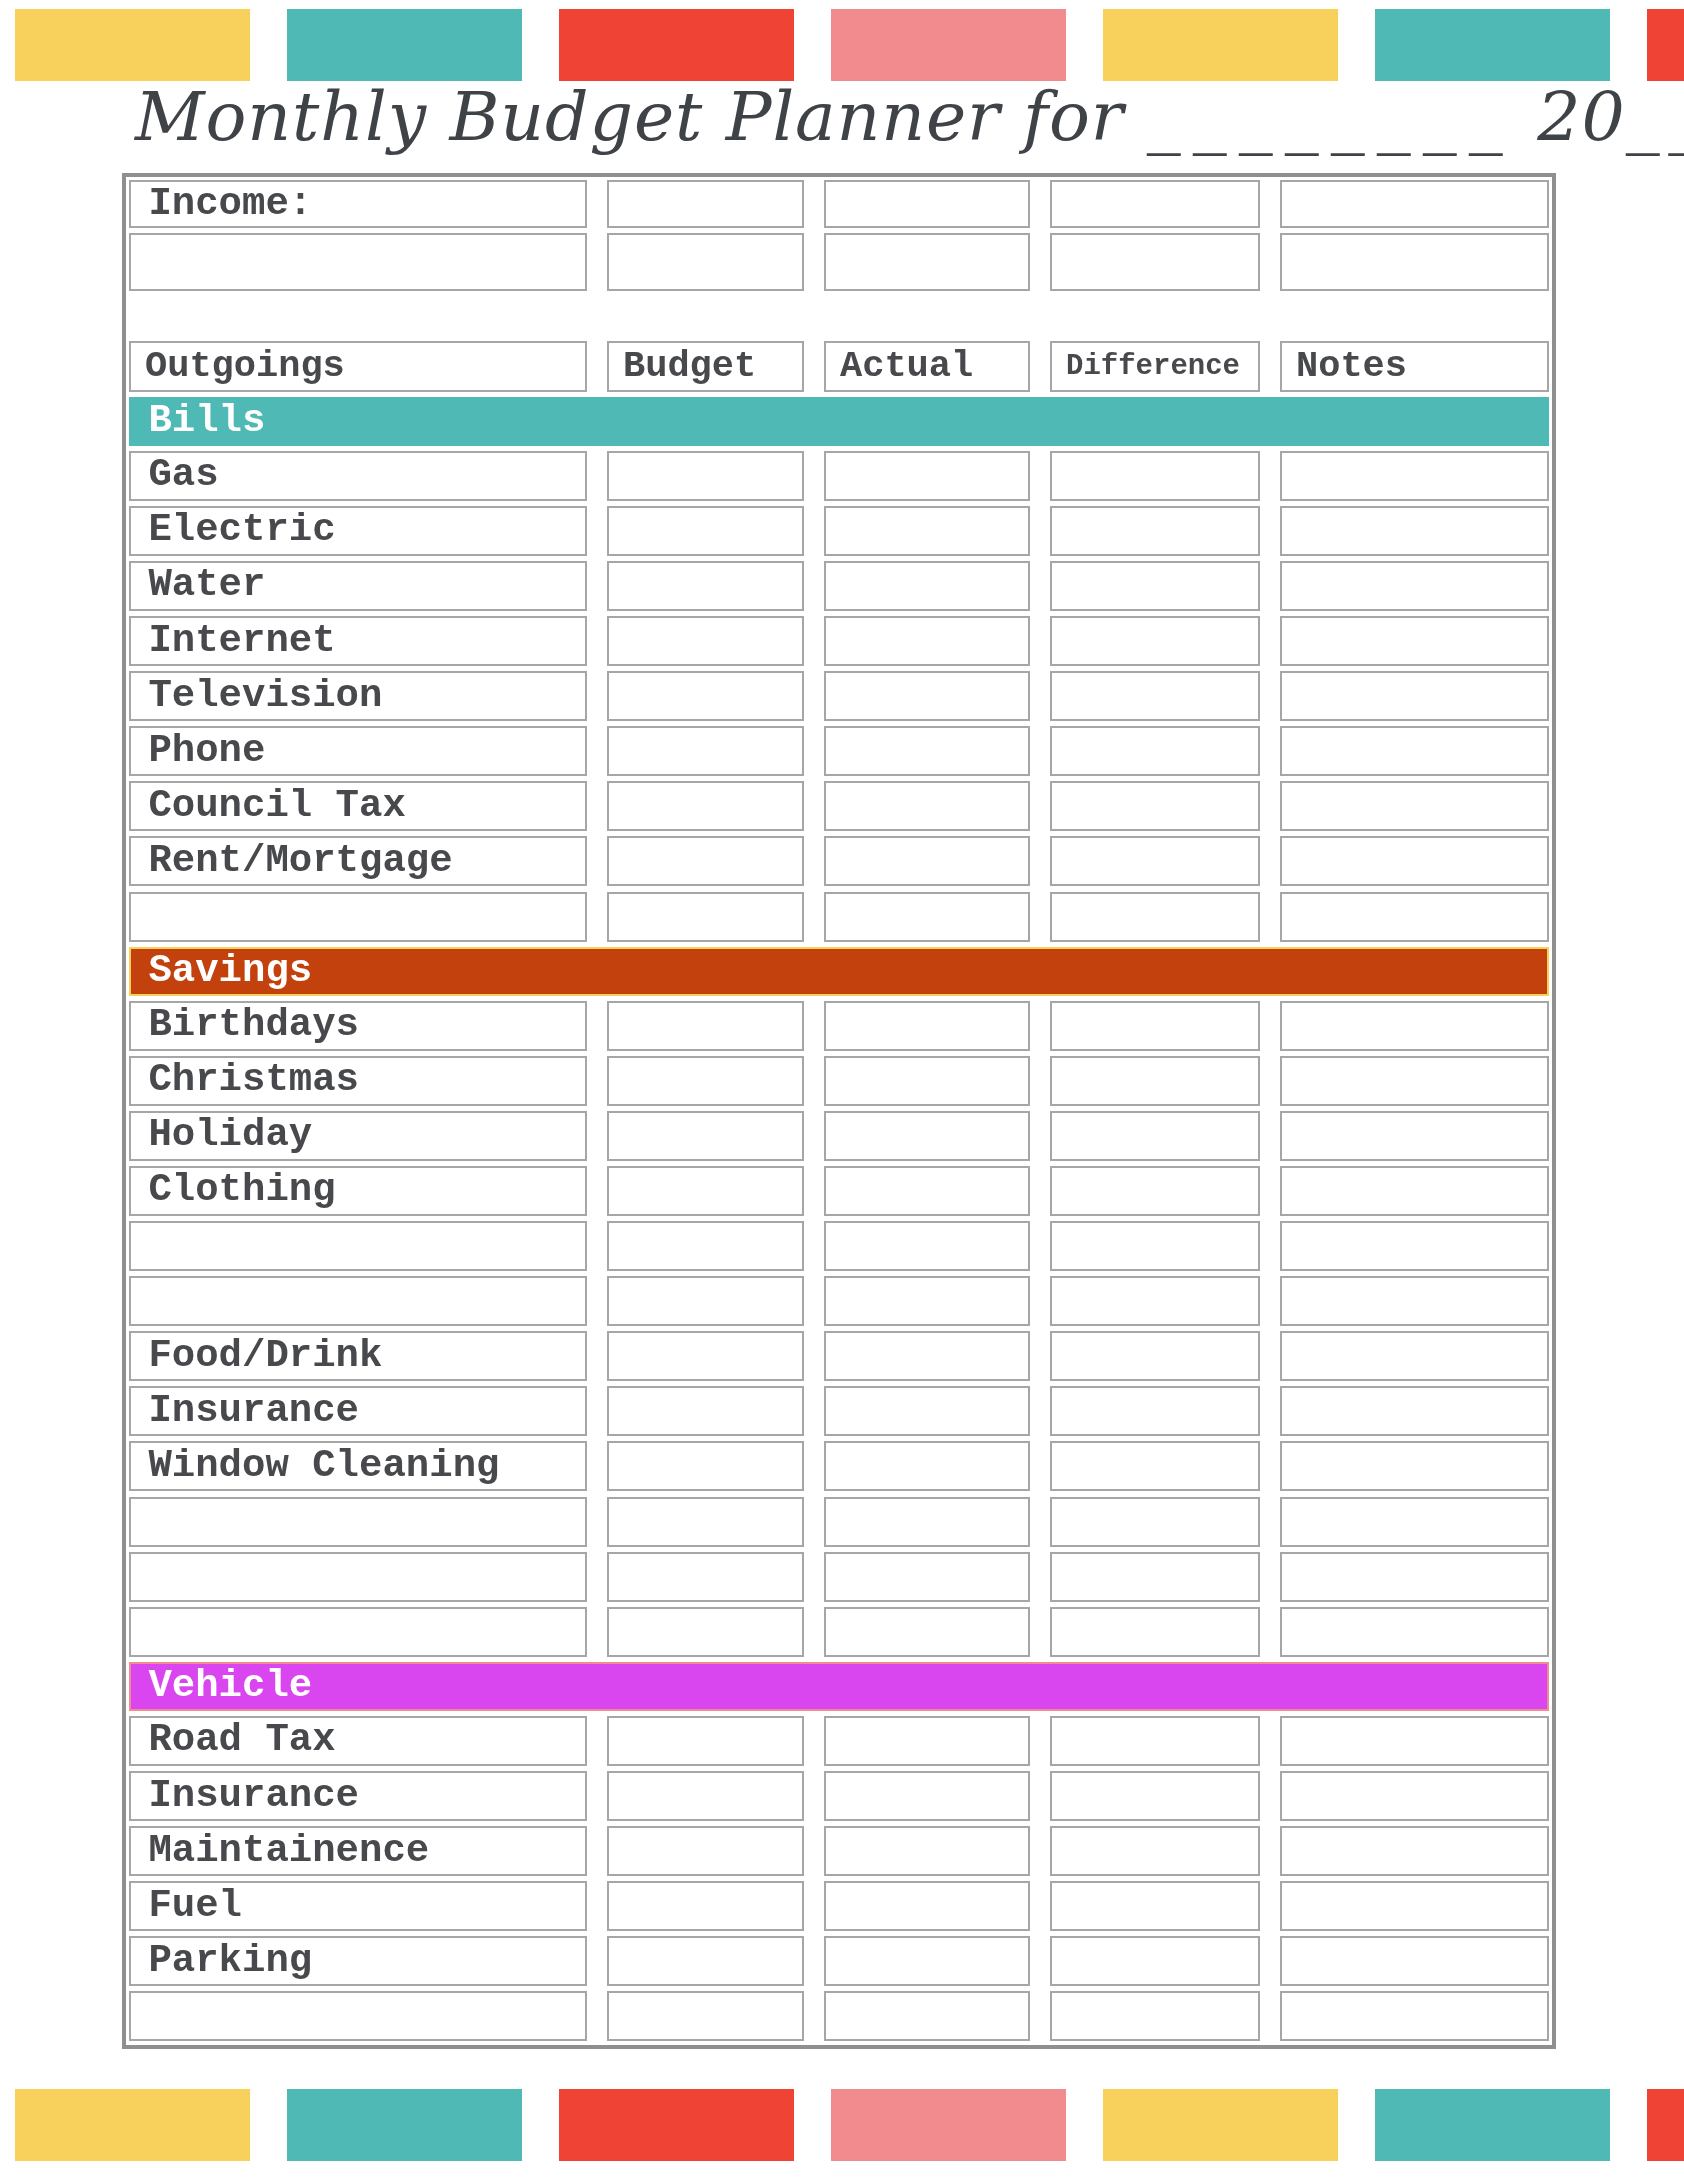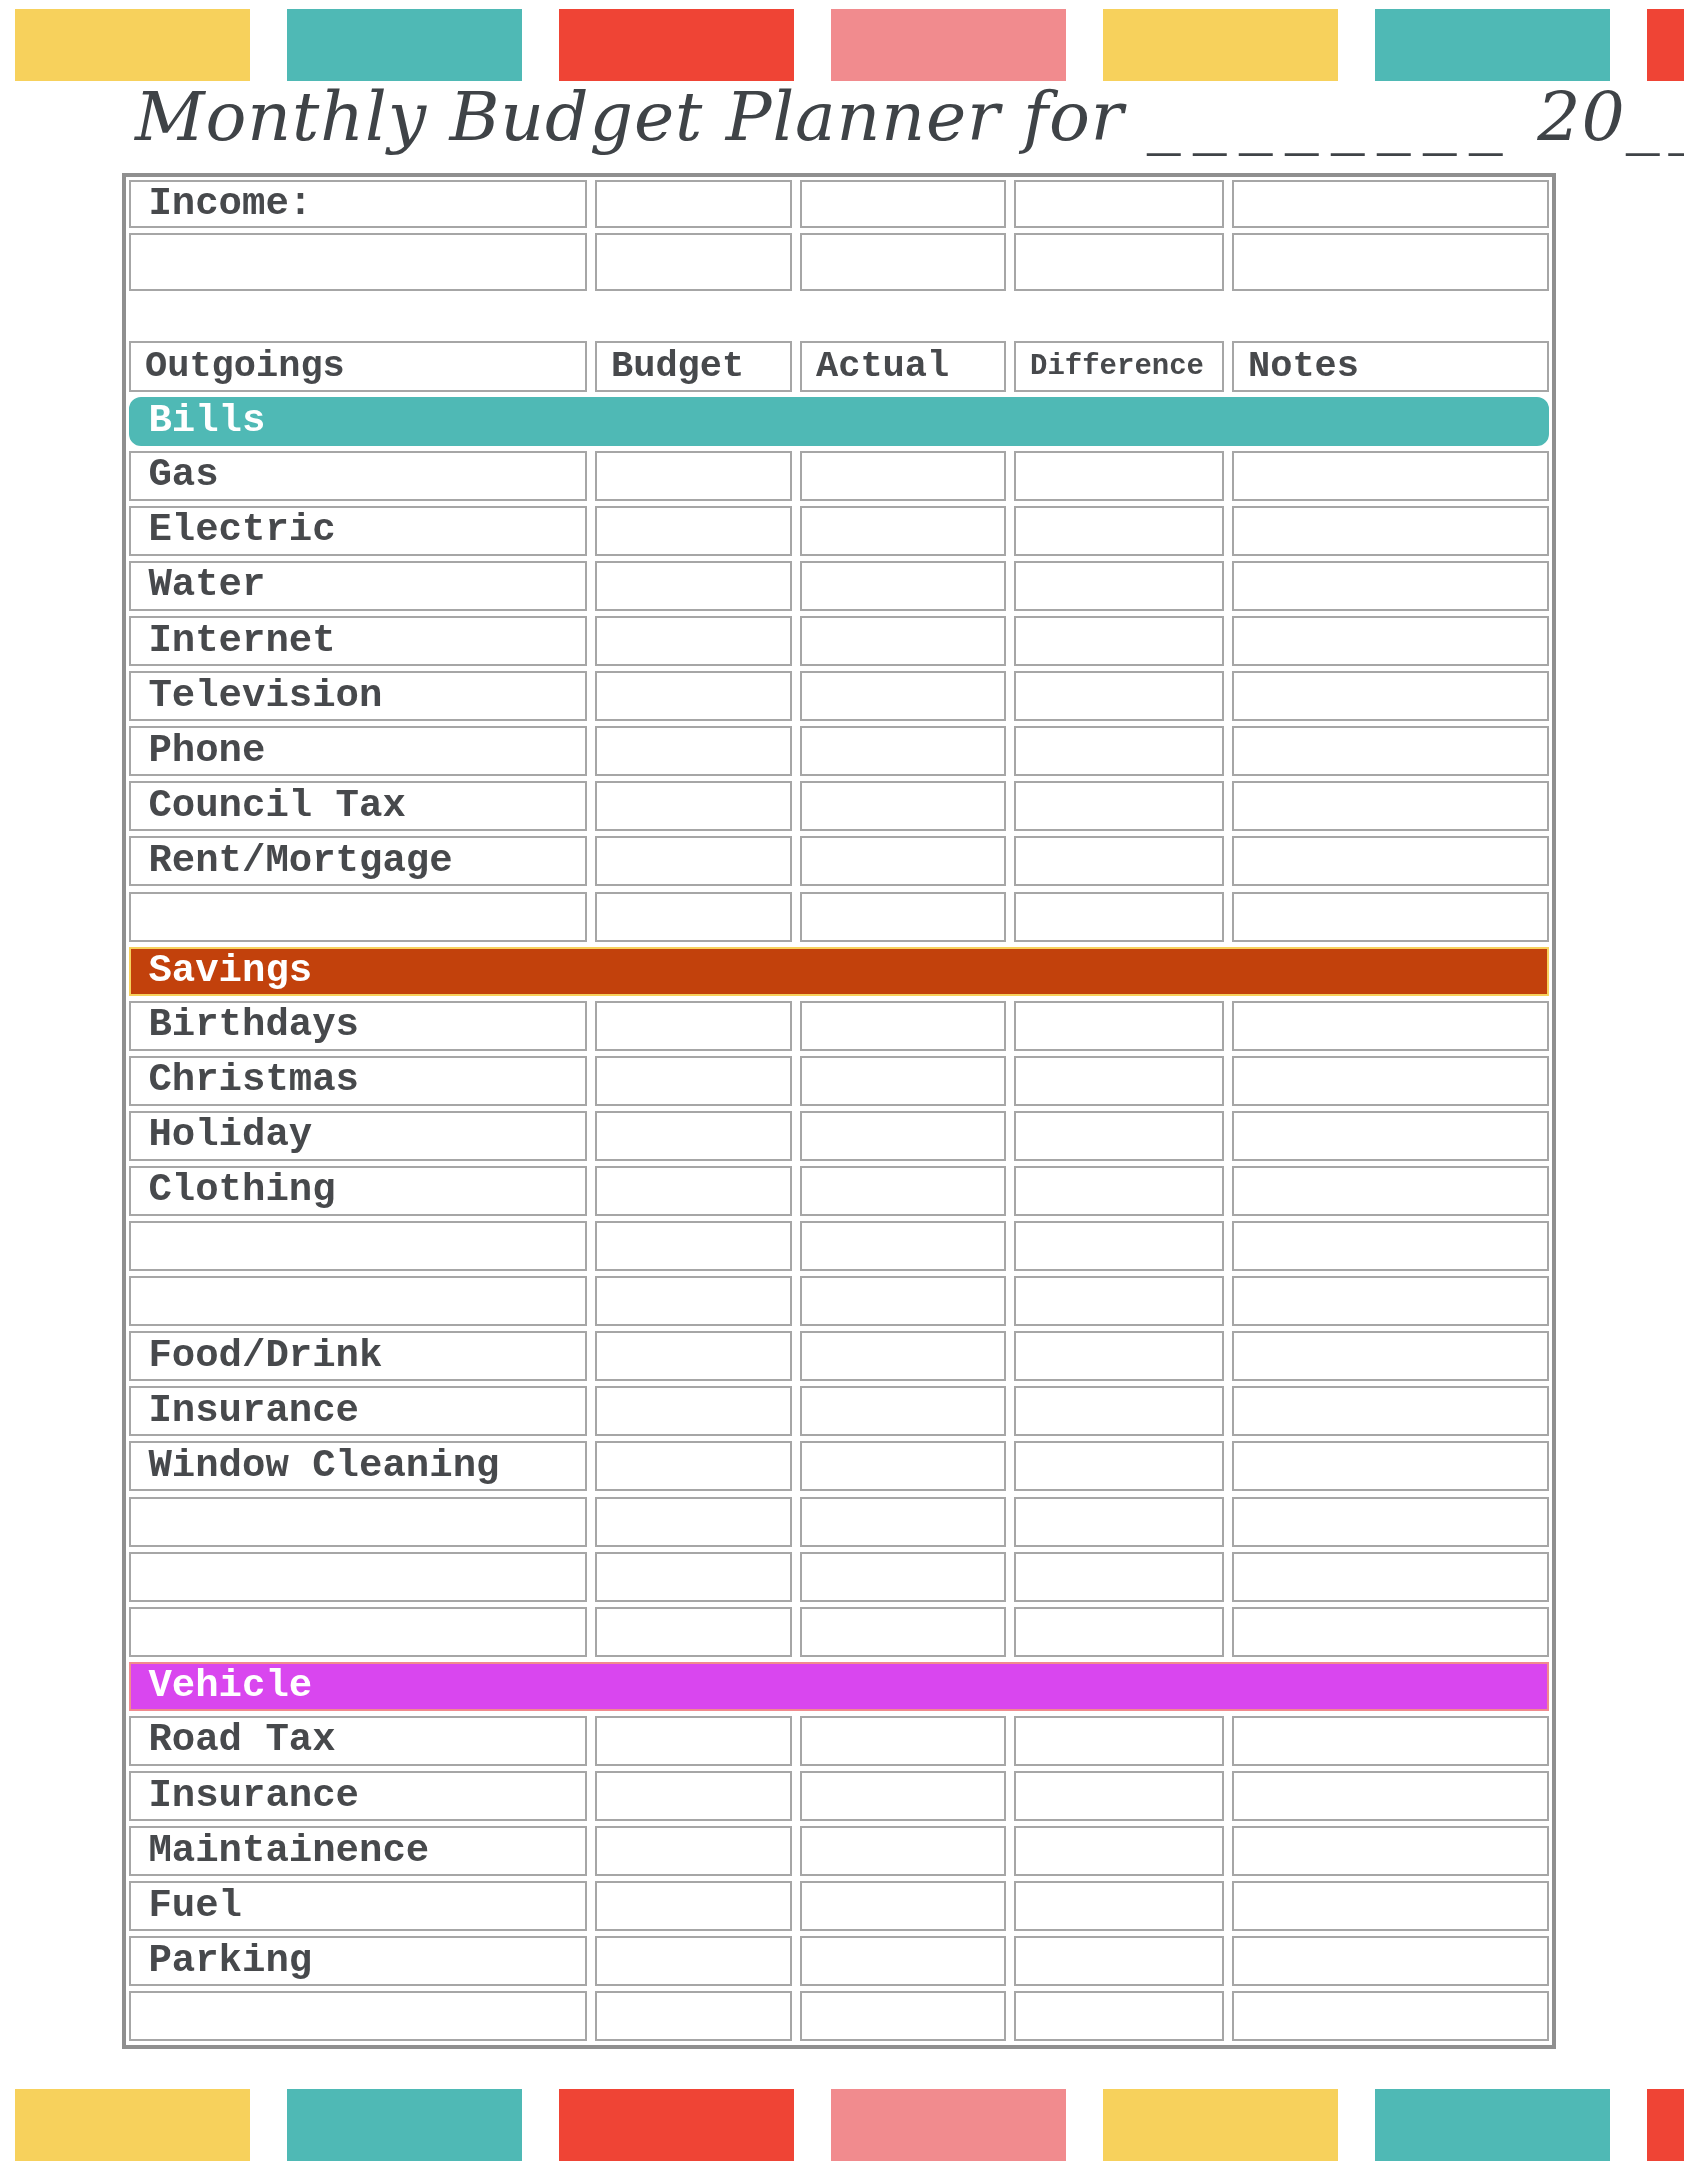--- a/index.html
+++ b/index.html
@@ -31,21 +31,21 @@
 
   
   .sheet{
     position:absolute;left:122px;top:173px;width:1434px;
     box-sizing:border-box;
     border:4.3px solid var(--border-outer);
     background:#ffffff;
     padding:3.4px;
     display:flex;flex-direction:column;row-gap:5.1px;
   }
-  .t-row{display:grid;grid-template-columns:458px 197px 206px 210px 1fr;column-gap:8px;}
+  .t-row{display:grid;grid-template-columns:458px 197px 206px 210px 1fr;column-gap:20px;}
   .t-row.banner{grid-template-columns:1fr;}
   .cell{
     box-sizing:border-box;
     border:2.6px solid var(--border-cell);
     background:#ffffff;
     display:flex;align-items:center;
     padding-left:17px;
     color:var(--ink);
     font-weight:700;
     font-size:39px;
@@ -105,21 +105,21 @@
           <span>Actual</span>
         </div>
         <div class="cell c3">
           <span>Difference</span>
         </div>
         <div class="cell c4">
           <span>Notes</span>
         </div>
       </div>
       <div class="t-row banner">
-        <div class="cell" style="background: rgb(79, 185, 181); border-color: rgb(79, 185, 181); border-radius: 12px;">
+        <div class="cell" style="background: rgb(79, 185, 181); border-color: rgb(79, 185, 181);">
           <span>Bills</span>
         </div>
       </div>
       <div class="t-row item">
         <div class="cell c0">
           <span>Gas</span>
         </div>
         <div class="cell c1"></div>
         <div class="cell c2"></div>
         <div class="cell c3"></div>

